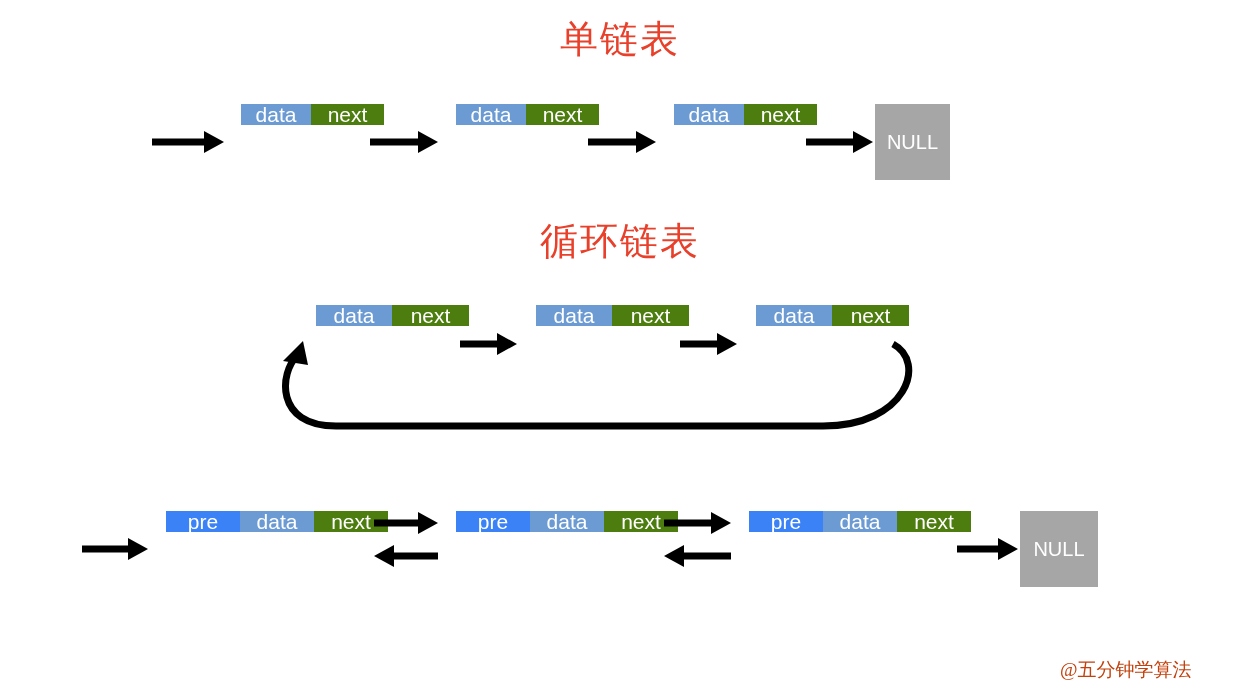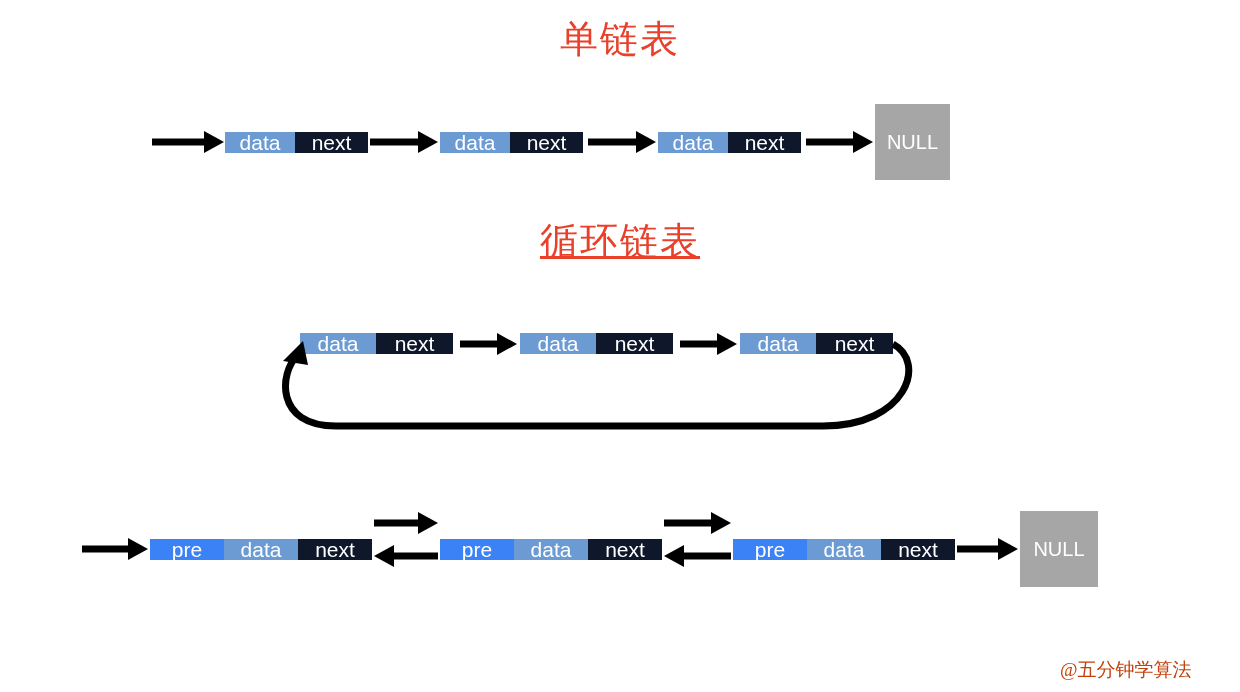--- a/index.html
+++ b/index.html
@@ -29,35 +29,36 @@
     font-weight: 400;
     line-height: 1;
     letter-spacing: 2px;
     font-family: "DejaVu Sans", "Liberation Sans", sans-serif;
     white-space: nowrap;
   }
   .node {
     position: absolute;
     display: flex;
     flex-direction: row;
-    align-items: center;
+    align-items: flex-start;
     box-sizing: border-box;
+    margin-left: 16px;
   }
   .cell {
     display: flex;
     align-items: center;
     justify-content: center;
     color: #ffffff;
     font-size: 21px;
     font-weight: 400;
     box-sizing: border-box;
     line-height: 1;
   }
   .cell.c-data { background: #6b9bd2; }
-  .cell.c-next { background: #0f172a; }
+  .cell.c-next { background: #4d7c0f; }
   .cell.c-pre  { background: #3b82f6; }
   .null-box {
     position: absolute;
     background: #a6a6a6;
     color: #ffffff;
     display: flex;
     align-items: center;
     justify-content: center;
     font-size: 20px;
     box-sizing: border-box;
@@ -112,21 +113,21 @@
         <rect x="4" y="12.5" width="48" height="7" fill="#000000"></rect>
         <polygon points="72,16 52,5 52,27" fill="#000000"></polygon>
       </g>
     </svg>
     <svg class="arrow-svg" width="75" height="32" style="left: 802px; top: 126px;">
       <g>
         <rect x="4" y="12.5" width="47" height="7" fill="#000000"></rect>
         <polygon points="71,16 51,5 51,27" fill="#000000"></polygon>
       </g>
     </svg>
-    <div class="section-title" style="top: 222px; text-decoration: underline;">循环链表</div>
+    <div class="section-title" style="top: 222px;">循环链表</div>
     <div class="node" style="left: 300px; top: 305px; width: 153px; height: 76px;">
       <div class="cell c-data" style="width: 76px;">data</div>
       <div class="cell c-next" style="width: 77px;">next</div>
     </div>
     <div class="node" style="left: 520px; top: 305px; width: 153px; height: 76px;">
       <div class="cell c-data" style="width: 76px;">data</div>
       <div class="cell c-next" style="width: 77px;">next</div>
     </div>
     <div class="node" style="left: 740px; top: 305px; width: 153px; height: 76px;">
       <div class="cell c-data" style="width: 76px;">data</div>

